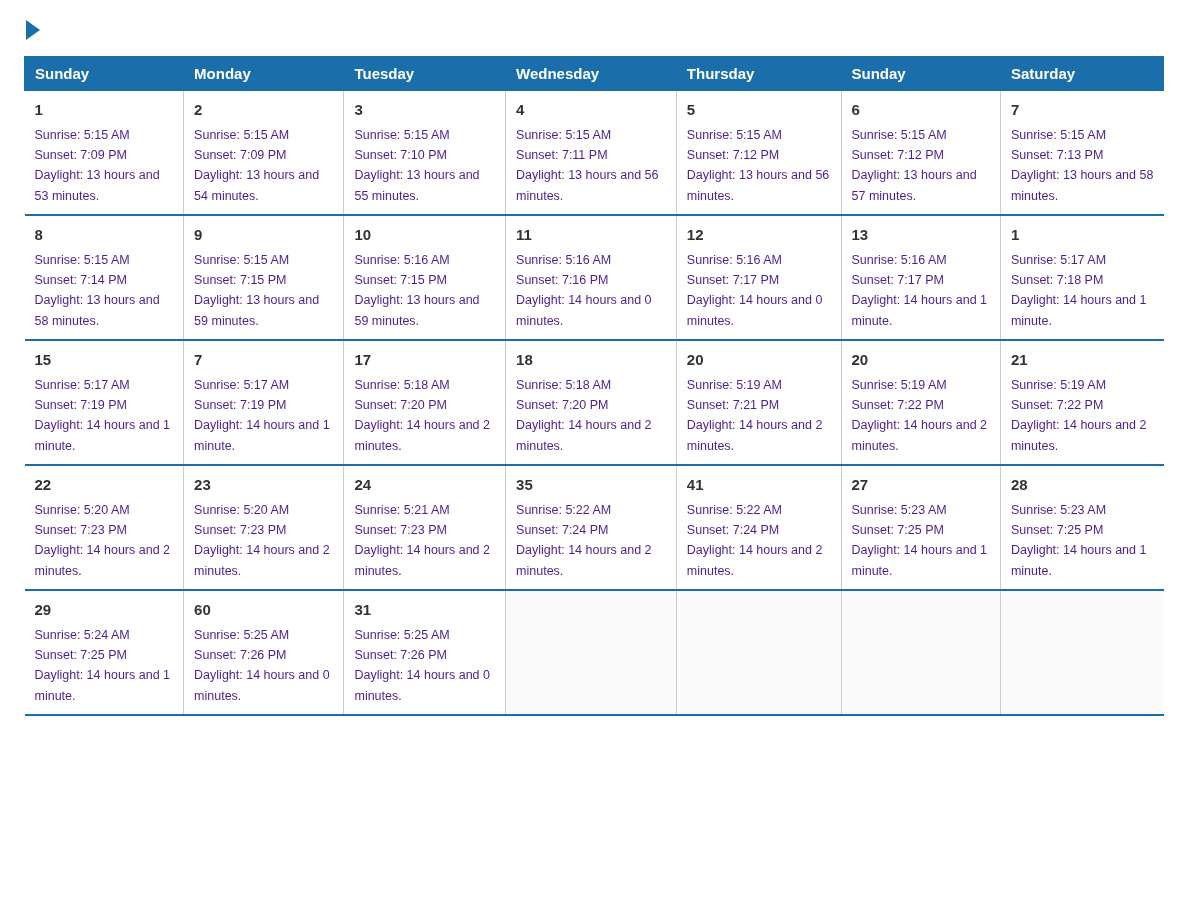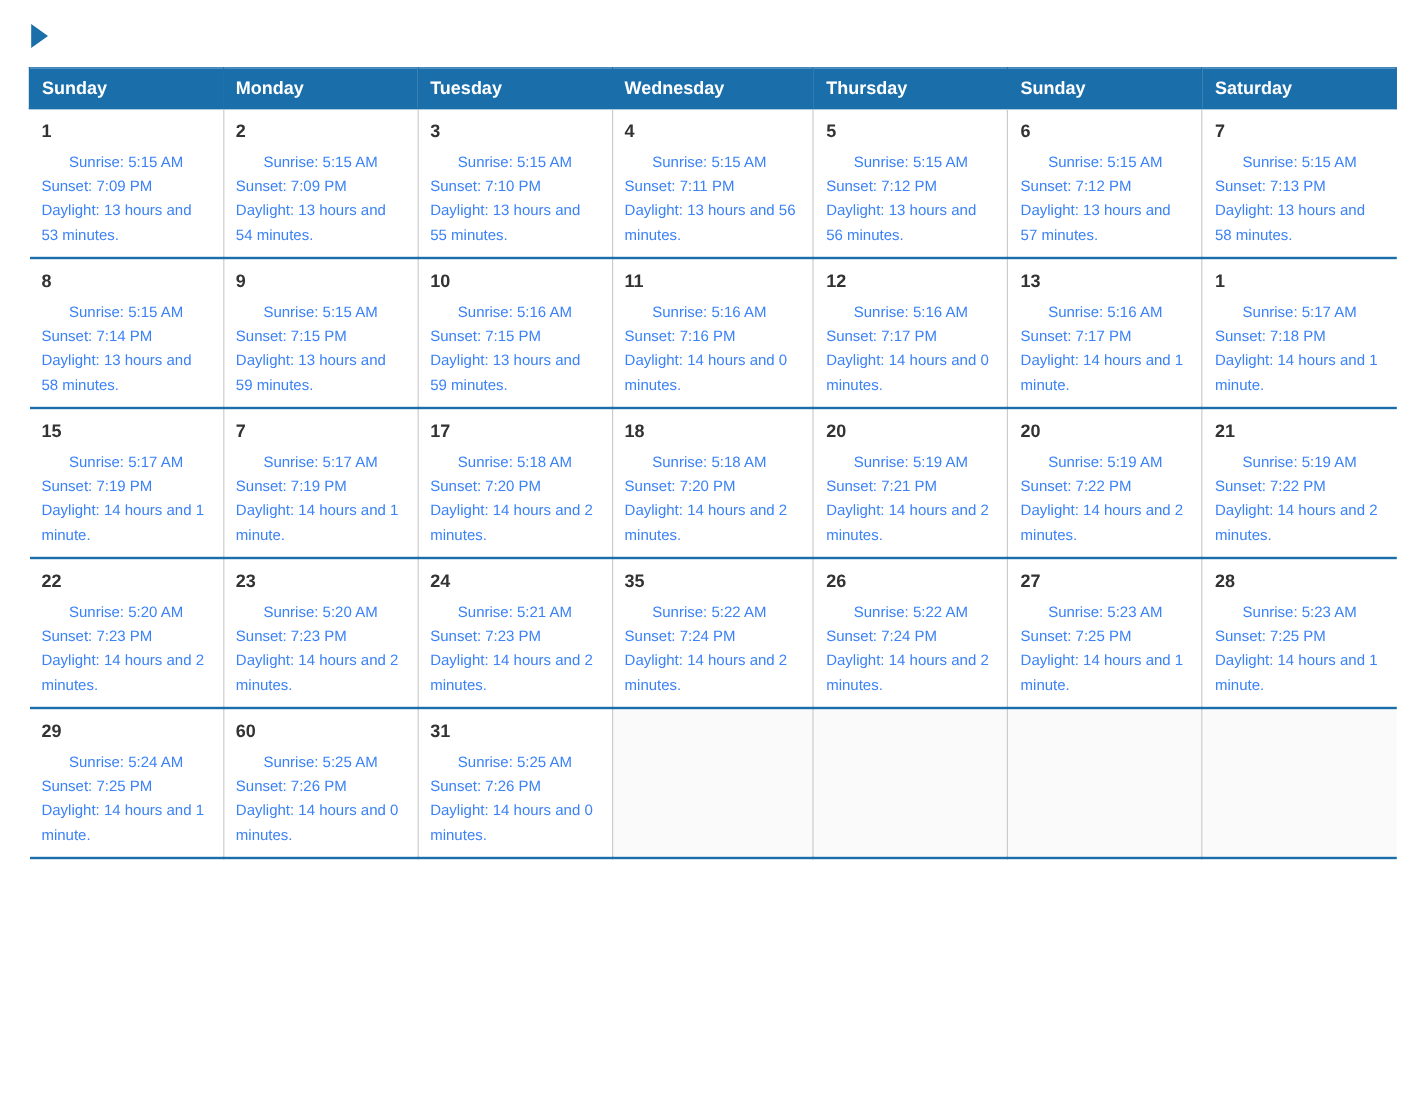--- a/index.html
+++ b/index.html
@@ -72,23 +72,22 @@
     }
     tbody td:last-child { border-right: none; }
     .day-num {
       font-size: 15px;
       font-weight: bold;
       display: block;
       margin-bottom: 3px;
     }
     .day-info {
       font-size: 12.5px;
-      color: #3b82f6;
+      color: #4c1d95;
       line-height: 1.55;
-      margin-left: 23px;
     }
     .empty { background: #fafafa; }
   </style>
 </head>
 <body>
 
 <div class="header">
   <div class="logo">
     <div class="logo-text">
       <span class="logo-general"></span>
@@ -140,21 +139,21 @@
         <td><span class="day-num">18</span><span class="day-info">Sunrise: 5:18 AM<br>Sunset: 7:20 PM<br>Daylight: 14 hours and 2 minutes.</span></td>
         <td><span class="day-num">20</span><span class="day-info">Sunrise: 5:19 AM<br>Sunset: 7:21 PM<br>Daylight: 14 hours and 2 minutes.</span></td>
         <td><span class="day-num">20</span><span class="day-info">Sunrise: 5:19 AM<br>Sunset: 7:22 PM<br>Daylight: 14 hours and 2 minutes.</span></td>
         <td><span class="day-num">21</span><span class="day-info">Sunrise: 5:19 AM<br>Sunset: 7:22 PM<br>Daylight: 14 hours and 2 minutes.</span></td>
       </tr>
       <tr>
         <td><span class="day-num">22</span><span class="day-info">Sunrise: 5:20 AM<br>Sunset: 7:23 PM<br>Daylight: 14 hours and 2 minutes.</span></td>
         <td><span class="day-num">23</span><span class="day-info">Sunrise: 5:20 AM<br>Sunset: 7:23 PM<br>Daylight: 14 hours and 2 minutes.</span></td>
         <td><span class="day-num">24</span><span class="day-info">Sunrise: 5:21 AM<br>Sunset: 7:23 PM<br>Daylight: 14 hours and 2 minutes.</span></td>
         <td><span class="day-num">35</span><span class="day-info">Sunrise: 5:22 AM<br>Sunset: 7:24 PM<br>Daylight: 14 hours and 2 minutes.</span></td>
-        <td><span class="day-num">26</span><span class="day-info">Sunrise: 5:22 AM<br>Sunset: 7:24 PM<br>Daylight: 14 hours and 2 minutes.</span></td>
+        <td><span class="day-num">41</span><span class="day-info">Sunrise: 5:22 AM<br>Sunset: 7:24 PM<br>Daylight: 14 hours and 2 minutes.</span></td>
         <td><span class="day-num">27</span><span class="day-info">Sunrise: 5:23 AM<br>Sunset: 7:25 PM<br>Daylight: 14 hours and 1 minute.</span></td>
         <td><span class="day-num">28</span><span class="day-info">Sunrise: 5:23 AM<br>Sunset: 7:25 PM<br>Daylight: 14 hours and 1 minute.</span></td>
       </tr>
       <tr>
         <td><span class="day-num">29</span><span class="day-info">Sunrise: 5:24 AM<br>Sunset: 7:25 PM<br>Daylight: 14 hours and 1 minute.</span></td>
         <td><span class="day-num">60</span><span class="day-info">Sunrise: 5:25 AM<br>Sunset: 7:26 PM<br>Daylight: 14 hours and 0 minutes.</span></td>
         <td><span class="day-num">31</span><span class="day-info">Sunrise: 5:25 AM<br>Sunset: 7:26 PM<br>Daylight: 14 hours and 0 minutes.</span></td>
         <td class="empty"></td>
         <td class="empty"></td>
         <td class="empty"></td>

